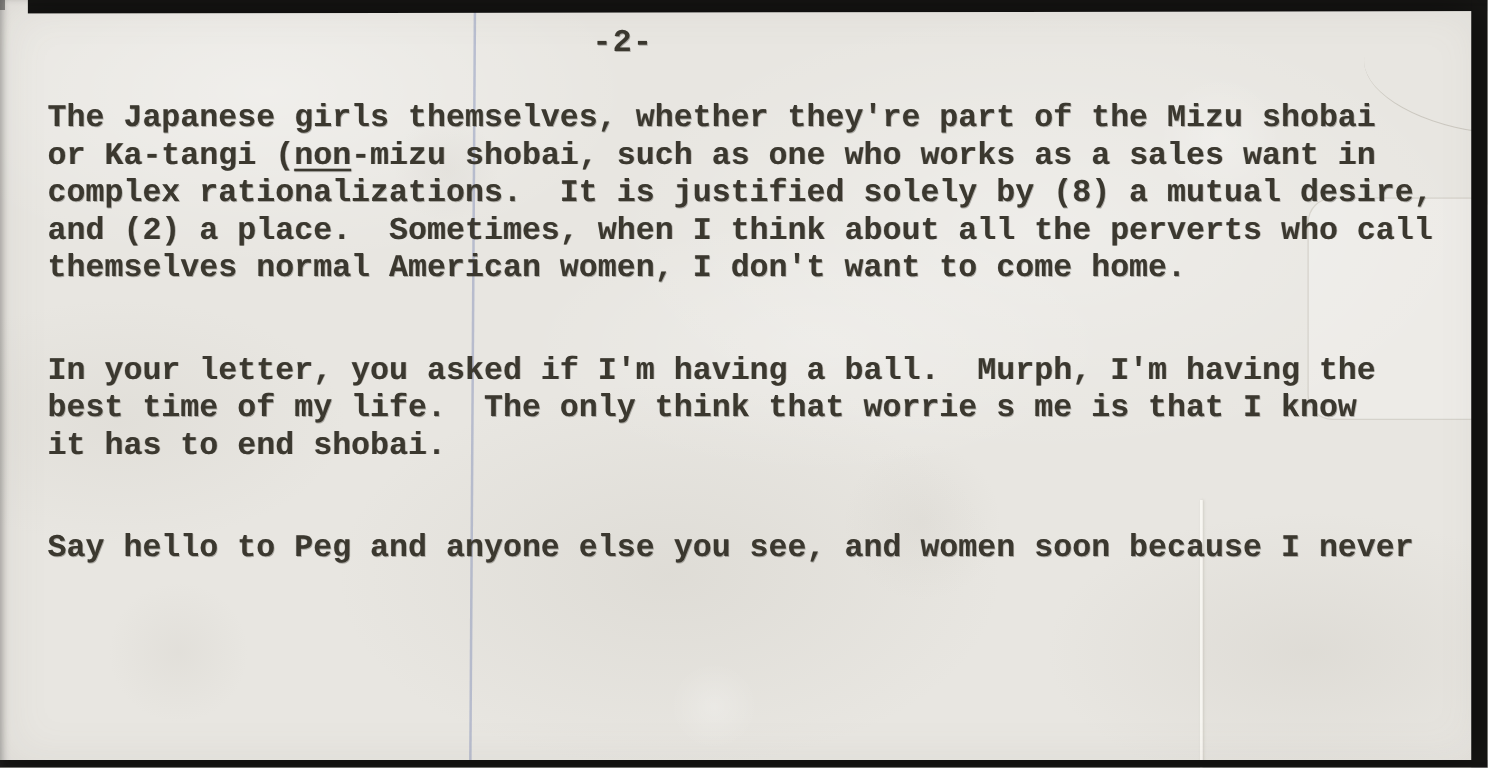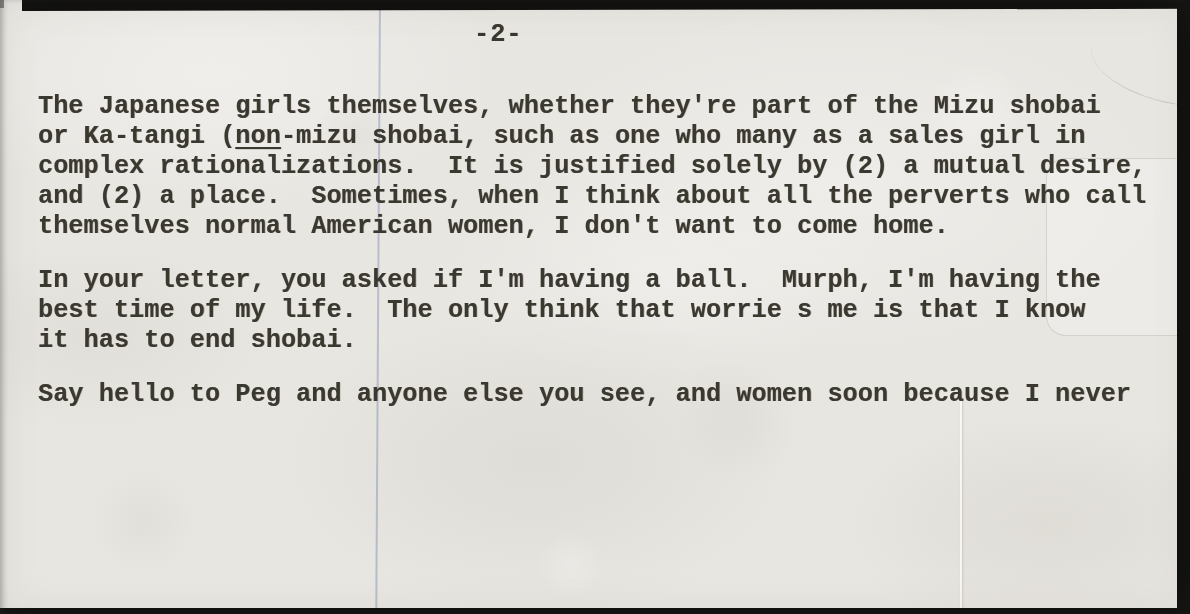--- a/index.html
+++ b/index.html
@@ -100,25 +100,25 @@
 
   .page-number {
     position: absolute;
     left: 474px; top: 20px;
     white-space: pre;
     letter-spacing: 1px;
   }
 
   .body-text {
     position: absolute;
-    left: 38px; top: 92px;
+    left: 38px; top: 80px;
     width: 1145px;
   }
 
-  .para + .para { margin-top: 24px; }
+  .para + .para { margin-top: 52px; }
 
   .line { white-space: pre; }
 
   .u {
     text-decoration: underline;
     text-decoration-thickness: 2px;
     text-underline-offset: 4px;
   }
 
   
@@ -149,22 +149,22 @@
     <div class="fold-line"></div>
     <div class="crease-bottom"></div>
     <div class="crease-patch"></div>
     <div class="crease-arc"></div>
 
     <div class="page-number ink">-2-</div>
 
     <div class="body-text ink">
       <div class="para">
         <div class="line">The Japanese girls themselves, whether they're part of the Mizu shobai</div>
-        <div class="line"><span>or Ka-tangi (</span><span class="u">non</span><span>-mizu shobai, such as one who many as a sales girl in</span></div>
-        <div class="line">complex rationalizations.  It is justified solely by (2) a mutual desire,</div>
+        <div class="line"><span>or Ka-tangi (</span><span class="u">non</span><span>-mizu shobai, such as one who works as a sales want in</span></div>
+        <div class="line">complex rationalizations.  It is justified solely by (8) a mutual desire,</div>
         <div class="line">and (2) a place.  Sometimes, when I think about all the perverts who call</div>
         <div class="line">themselves normal American women, I don't want to come home.</div>
       </div>
 
       <div class="para">
         <div class="line">In your letter, you asked if I'm having a ball.  Murph, I'm having the</div>
         <div class="line">best time of my life.  The only think that worrie s me is that I know</div>
         <div class="line">it has to end shobai.</div>
       </div>
 

